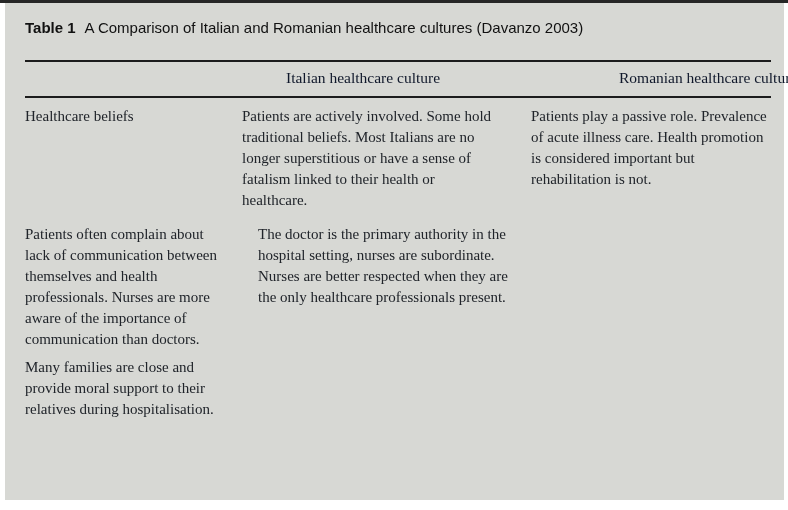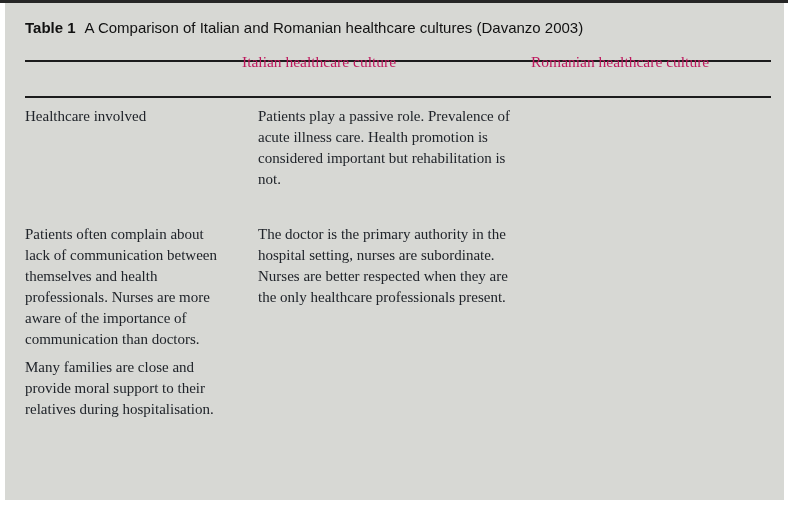--- a/index.html
+++ b/index.html
@@ -35,21 +35,21 @@
     position:absolute;left:20px;width:746px;
     display:grid;
     grid-template-columns:217px 273px 256px;
     color:#20242a;
     font-size:15px;line-height:21px;
   }
   .tgrid .cell{padding:0;}
   .tgrid .cell.cat{padding-right:14px;}
   .tgrid .cell.it{padding-right:16px;}
   .tgrid .cell.ro{padding-right:2px;margin-left:16px;}
-  .head-row{top:48px;font-size:15.5px;color:#be185d;}
+  .head-row{top:64px;font-size:15.5px;color:#0f172a;gap:44px;}
   .body-row-0{top:103px;}
   .body-row-1{top:221px;}
   .body-row-2{top:354px;}
 </style>
 </head>
 <body>
 
 <div class="page">
 
   <div class="top-border"></div>
@@ -64,21 +64,22 @@
 
     <div class="tgrid head-row">
       <div class="cell cat"></div>
       <div class="cell it">Italian healthcare culture</div>
       <div class="cell ro">Romanian healthcare culture</div>
     </div>
 
     <div class="rule rule-head"></div>
 
     <div class="tgrid body-row-0">
-      <div class="cell cat">Healthcare involved</div>
+      <div class="cell cat">Healthcare beliefs</div>
+      <div class="cell it">Patients are actively involved. Some hold traditional beliefs. Most Italians are no longer superstitious or have a sense of fatalism linked to their health or healthcare.</div>
       <div class="cell ro">Patients play a passive role. Prevalence of acute illness care. Health promotion is considered important but rehabilitation is not.</div>
     </div>
 
     <div class="tgrid body-row-1">
       <div class="cell it">Patients often complain about lack of communication between themselves and health professionals. Nurses are more aware of the importance of communication than doctors.</div>
       <div class="cell ro">The doctor is the primary authority in the hospital setting, nurses are subordinate. Nurses are better respected when they are the only healthcare professionals present.</div>
     </div>
 
     <div class="tgrid body-row-2">
       <div class="cell it">Many families are close and provide moral support to their relatives during hospitalisation.</div>

